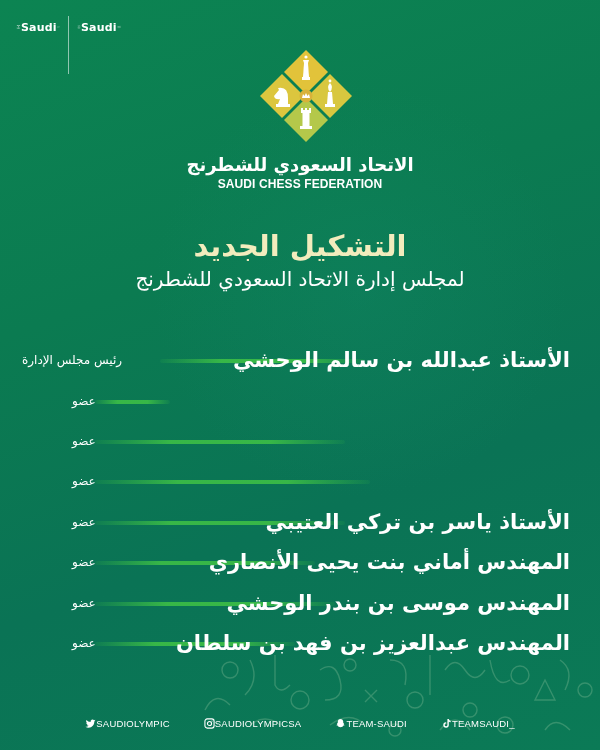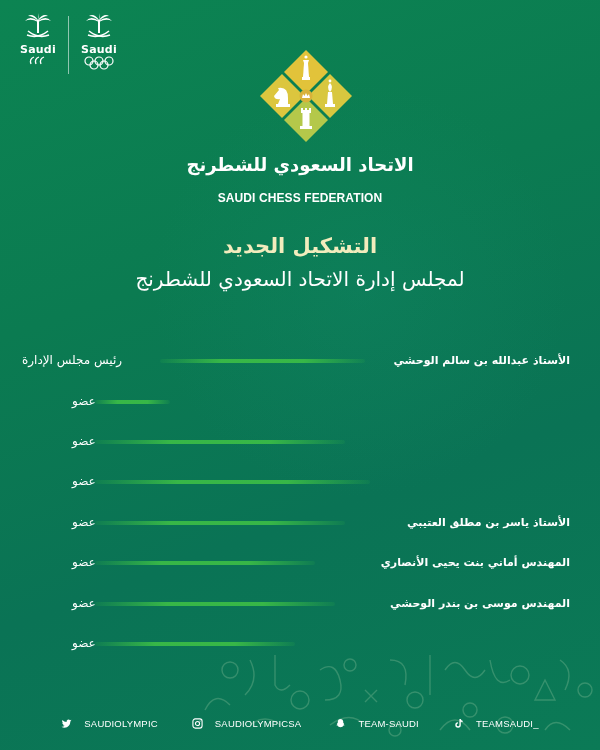--- a/index.html
+++ b/index.html
@@ -14,56 +14,56 @@
     position: absolute; left: 150px; top: 80px; width: 420px; height: 420px;
     background: radial-gradient(circle, rgba(20,140,110,0.25) 0%, rgba(20,140,110,0) 70%);
     pointer-events: none;
   }
   .doodles {
     position: absolute; left: 0; right: 0; bottom: 0; height: 120px;
     pointer-events: none; opacity: 0.22;
   }
   
   .brand-row { position: absolute; left: 16px; top: 12px; display: flex; align-items: flex-start; }
-  .brand { width: 44px; display: flex; flex-direction: column; align-items: center; }
+  .brand { width: 44px; display: flex; flex-direction: row; align-items: center; }
   .brand-divider { width: 1px; height: 58px; background: rgba(255,255,255,0.55); margin: 4px 8px 0 8px; }
   .brand-word { font-family: "DejaVu Sans", sans-serif; font-weight: bold; font-size: 11px; color: #fff; margin-top: 1px; letter-spacing: 0.2px; }
   
   .fed-logo { position: absolute; left: 258px; top: 48px; width: 96px; height: 96px; }
   .fed-name { position: absolute; left: 0; width: 600px; top: 157px; text-align: center; }
   .fed-name-ar { font-family: "DejaVu Sans", sans-serif; font-weight: bold; font-size: 18px; color: #fff; direction: rtl; display: block; line-height: 16px; }
-  .fed-name-en { font-family: "Liberation Sans", sans-serif; font-weight: bold; font-size: 12px; color: #fff; display: block; margin-top: 18px; letter-spacing: 0.1px; }
+  .fed-name-en { font-family: "Liberation Sans", sans-serif; font-weight: bold; font-size: 12px; color: #fff; display: block; margin-top: 4px; letter-spacing: 0.1px; }
   
   .headline { position: absolute; left: 0; width: 600px; top: 228px; text-align: center; }
-  .headline-title { display: block; font-family: "DejaVu Sans", sans-serif; font-weight: bold; font-size: 21px; color: #f2ecbd; direction: rtl; line-height: 36px; }
+  .headline-title { display: block; font-family: "DejaVu Sans", sans-serif; font-weight: bold; font-size: 29px; color: #f2ecbd; direction: rtl; line-height: 36px; }
   .headline-sub { display: block; font-family: "DejaVu Sans", sans-serif; font-size: 20px; color: #ffffff; direction: rtl; line-height: 26px; margin-top: 2px; }
   
   .members { position: absolute; left: 0; top: 340px; width: 600px; }
   .member-row {
     position: relative; height: 40.4px; display: flex; align-items: center;
     direction: rtl;
   }
   .member-name {
     position: absolute; right: 30px; top: 50%; transform: translateY(-50%);
-    font-family: "DejaVu Sans", sans-serif; font-weight: bold; font-size: 11px; color: #ffffff; white-space: nowrap;
+    font-family: "DejaVu Sans", sans-serif; font-weight: bold; font-size: 21px; color: #ffffff; white-space: nowrap;
   }
   .member-line {
     position: absolute; top: 50%; height: 4px; margin-top: -1px; left: 95px;
     background: linear-gradient(to right, rgba(40,170,70,0.15), rgba(60,190,70,0.9) 30%, rgba(60,190,70,0.9) 70%, rgba(40,170,70,0.15));
     border-radius: 2px;
   }
   .member-role {
     position: absolute; left: 72px; top: 50%; transform: translateY(-50%);
     font-family: "DejaVu Sans", sans-serif; font-size: 12px; color: #ffffff; white-space: nowrap; direction: rtl;
   }
   .member-row.chair .member-role { left: 22px; }
   .member-row.chair .member-line { left: 160px; }
   
   .footer { position: absolute; left: 0; width: 600px; top: 718px; display: flex; justify-content: center; gap: 34px; align-items: center; }
-  .social { display: flex; align-items: center; gap: 12px; }
+  .social { display: flex; align-items: center; gap: 0; }
   .social-icon { width: 11px; height: 11px; display: inline-block; }
   .social-label { font-family: "Liberation Sans", sans-serif; font-size: 9.5px; color: #ffffff; letter-spacing: 0.2px; }
 </style>
 </head>
 <body>
 
 <div class="bg-glow"></div>
 
 <svg class="doodles" viewBox="0 0 600 120" preserveAspectRatio="none">
   <g fill="none" stroke="#cfe8c0" stroke-width="1.4">
@@ -210,35 +210,36 @@
   <div class="member-row">
     <span class="member-line" style="right:255px"></span>
     <span class="member-role">عضو</span>
   </div>
   <div class="member-row">
     <span class="member-line" style="right:230px"></span>
     <span class="member-role">عضو</span>
   </div>
   <div class="member-row">
     <span class="member-line" style="right:255px"></span>
-    <span class="member-name">الأستاذ ياسر بن مطلق العتيبي</span>
+    <span class="member-name">الأستاذ ياسر بن تركي العتيبي</span>
     <span class="member-role">عضو</span>
   </div>
   <div class="member-row">
     <span class="member-line" style="right:285px"></span>
     <span class="member-name">المهندس أماني بنت يحيى الأنصاري</span>
     <span class="member-role">عضو</span>
   </div>
   <div class="member-row">
     <span class="member-line" style="right:265px"></span>
     <span class="member-name">المهندس موسى بن بندر الوحشي</span>
     <span class="member-role">عضو</span>
   </div>
   <div class="member-row">
     <span class="member-line" style="right:305px"></span>
+    <span class="member-name">المهندس عبدالعزيز بن فهد بن سلطان</span>
     <span class="member-role">عضو</span>
   </div>
 </div>
 
 <div class="footer">
   <div class="social">
     <svg class="social-icon" viewBox="0 0 24 24">
         <path fill="#fff" d="M23 5.5a8.6 8.6 0 0 1-2.5.7 4.4 4.4 0 0 0 1.9-2.4 8.7 8.7 0 0 1-2.7 1 4.4 4.4 0 0 0-7.5 4A12.4 12.4 0 0 1 3 4.3a4.4 4.4 0 0 0 1.4 5.8 4.3 4.3 0 0 1-2-.5 4.4 4.4 0 0 0 3.5 4.3 4.4 4.4 0 0 1-2 .1 4.4 4.4 0 0 0 4.1 3A8.8 8.8 0 0 1 1 18.9 12.4 12.4 0 0 0 7.7 21c8.1 0 12.5-6.7 12.5-12.5v-.6A8.9 8.9 0 0 0 23 5.5z"></path>
       </svg>
     <span class="social-label">SAUDIOLYMPIC</span>

